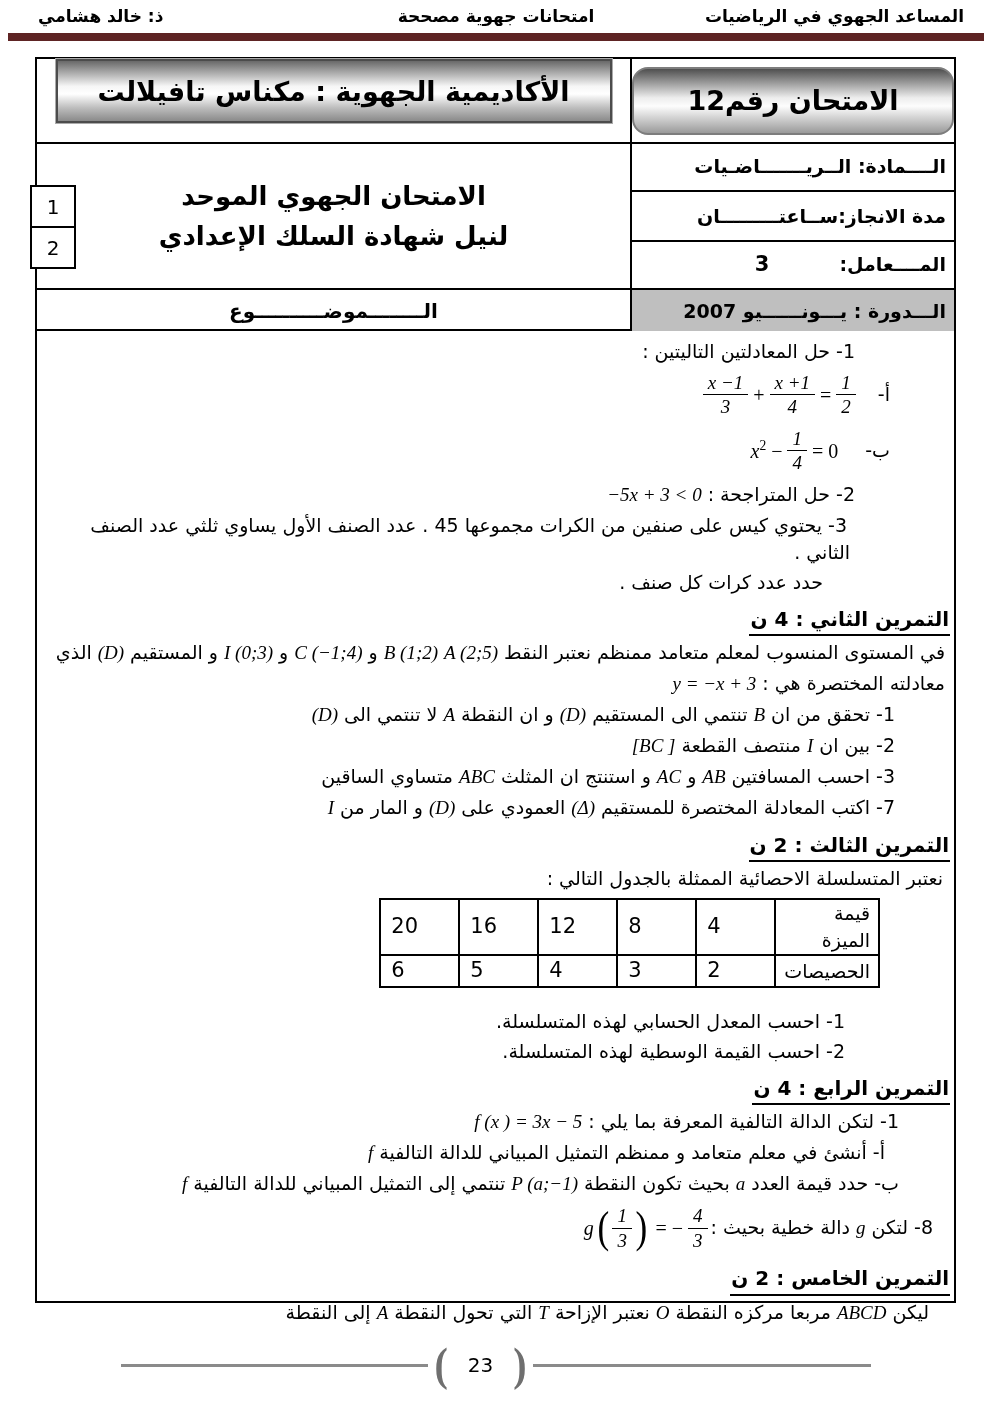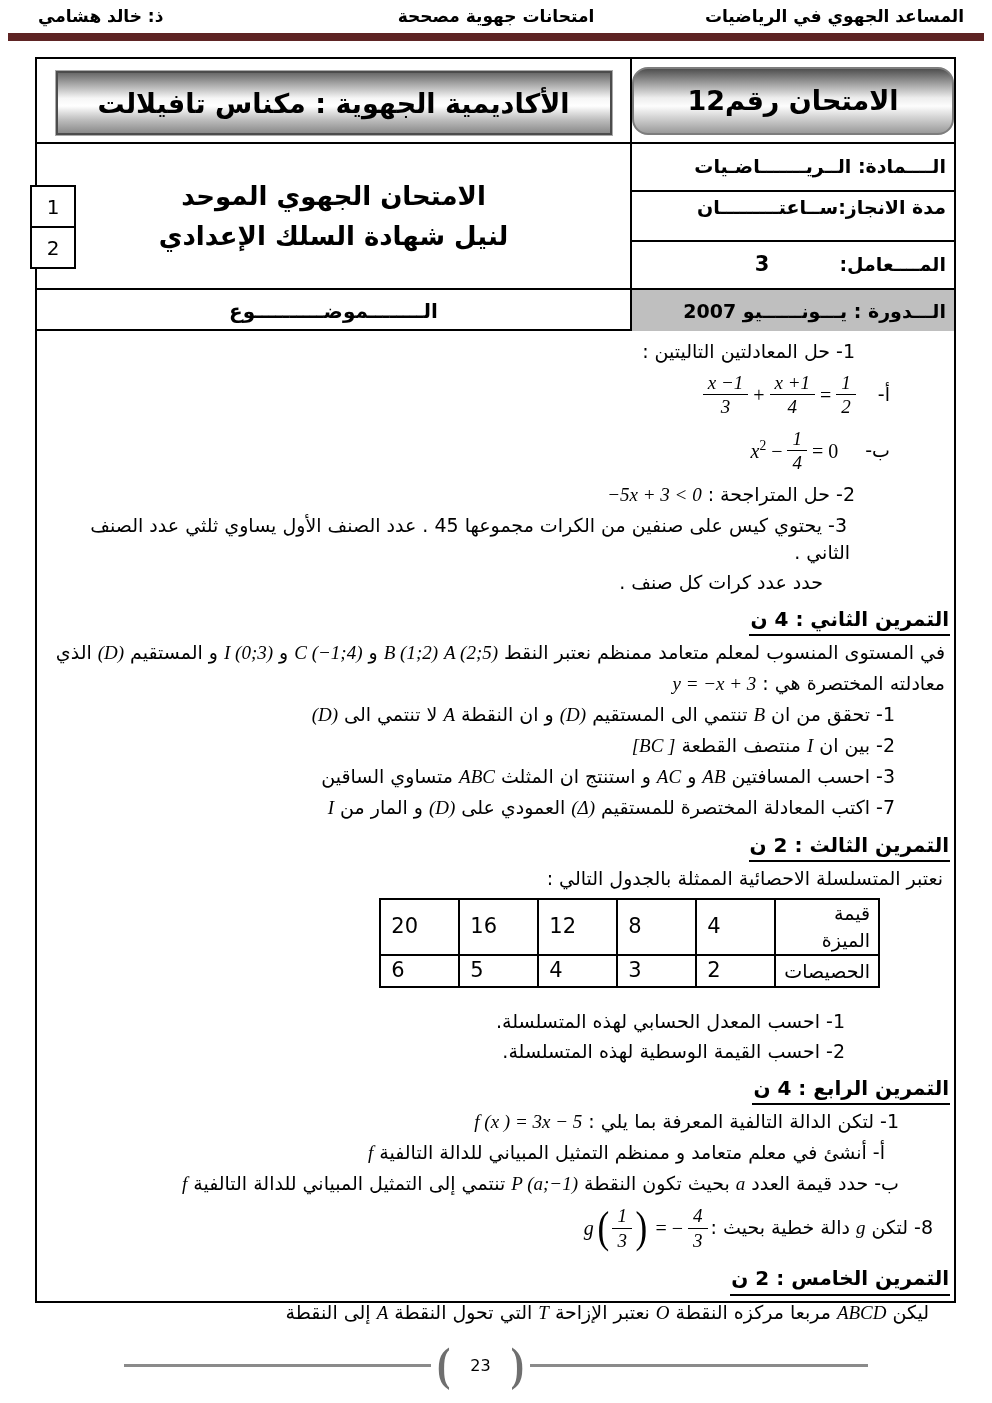--- a/index.html
+++ b/index.html
@@ -17,31 +17,31 @@
   .main-box { position:absolute; top:57px; left:35px; width:921px; height:1246px; border:2px solid #000; background:#fff; }
 
   .hdr { position:relative; height:272px; border-bottom:2px solid #000; }
   .vline { position:absolute; left:593px; top:0; width:2px; height:272px; background:#000; }
   .hline { position:absolute; height:2px; background:#000; }
   .hl1 { top:83px; left:0; right:0; }
   .hl2 { top:131px; left:593px; right:0; }
   .hl3 { top:181px; left:593px; right:0; }
   .hl4 { top:229px; left:0; right:0; }
 
-  .c-acad { position:absolute; left:0; top:0; width:593px; height:88px; display:flex; align-items:center; justify-content:center; }
+  .c-acad { position:absolute; left:0; top:0; width:593px; height:88px; display:flex; justify-content:center; }
   .acad-box { width:556px; height:64px; border:2px solid #4c4c4c; outline:1px solid #aaa;
       background:linear-gradient(180deg,#696969 0%,#f6f6f6 42%,#ffffff 55%,#bdbdbd 78%,#8a8a8a 100%);
       display:flex; align-items:center; justify-content:center; font-size:27px; font-weight:bold; }
   .c-exam { position:absolute; left:595px; top:0; width:322px; height:83px; display:flex; align-items:center; justify-content:center; }
   .exam-box { width:332px; height:68px; border:2px solid #7d7d7d; border-radius:16px;
       background:linear-gradient(180deg,#4f4f4f 0%,#ededed 45%,#fdfdfd 58%,#9a9a9a 100%);
       display:flex; align-items:center; justify-content:center; font-size:27px; font-weight:bold; }
 
   .c-subject  { position:absolute; left:595px; top:85px;  width:322px; height:44px; }
-  .c-duration { position:absolute; left:595px; top:125px; width:322px; height:46px; }
+  .c-duration { position:absolute; left:595px; top:134px; width:322px; height:46px; }
   .c-coef     { position:absolute; left:595px; top:183px; width:322px; height:44px; }
   .c-session  { position:absolute; left:595px; top:231px; width:322px; height:41px; background:#bfbfbf; }
   .hcell { display:flex; align-items:center; padding:0 8px; font-weight:bold; font-size:19px; }
   .c-coef .val { margin-right:70px; font-size:21px; }
 
   .c-title { position:absolute; left:0; top:85px; width:593px; height:144px;
       display:flex; flex-direction:column; align-items:center; justify-content:center; gap:10px;
       font-size:26px; font-weight:bold; }
   .c-topic { position:absolute; left:0; top:231px; width:593px; height:41px;
       display:flex; align-items:center; justify-content:center; font-size:20px; font-weight:bold; }
@@ -75,21 +75,21 @@
   .stats td, .stats th { border:2px solid #000; height:31px; font-weight:normal; font-size:19px; padding:0 8px; }
   .stats th { width:100px; text-align:right; }
   .stats td { width:79px; text-align:left; direction:ltr; padding-left:10px; font-size:21px; }
 
   
   .footer { position:absolute; top:1342px; left:0; right:0; height:46px; display:flex; align-items:center; justify-content:center; direction:ltr; }
   .fline { height:3px; background:#8a8a8a; display:inline-block; }
   .fl1 { width:307px; } .fl2 { width:338px; }
   .fbrace { font-family:"Liberation Serif",serif; font-size:40px; color:#6f6f6f; line-height:0;
       display:inline-block; transform:scaleY(1.15); margin:0 6px; font-weight:bold; }
-  .pageno { font-size:16px; margin:0 14px; color:#000; }
+  .pageno { font-size:20px; margin:0 14px; color:#000; }
 </style>
 </head>
 <body>
 
 <div class="topbar">
   <span class="tb-right">المساعد الجهوي في الرياضيات</span>
   <span class="tb-center">امتحانات جهوية مصححة</span>
   <span class="tb-left">ذ: خالد هشامي</span>
 </div>
 <div class="redrule"></div>

